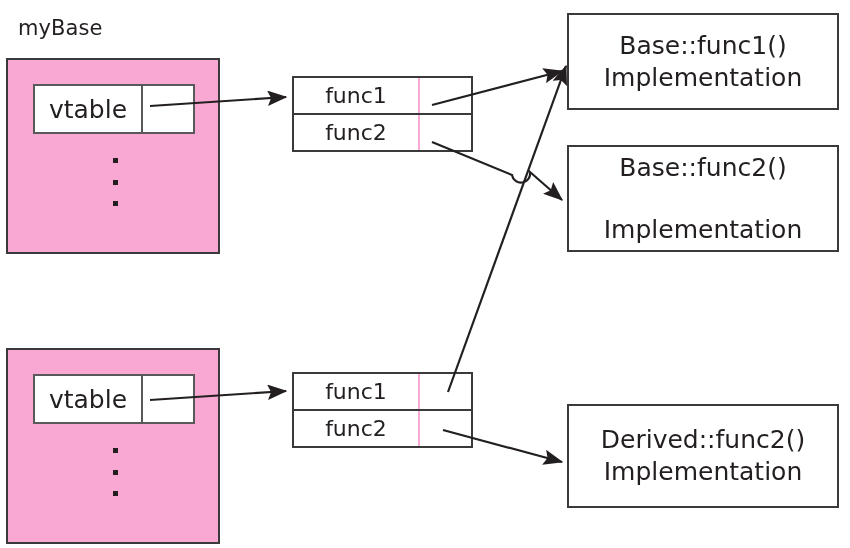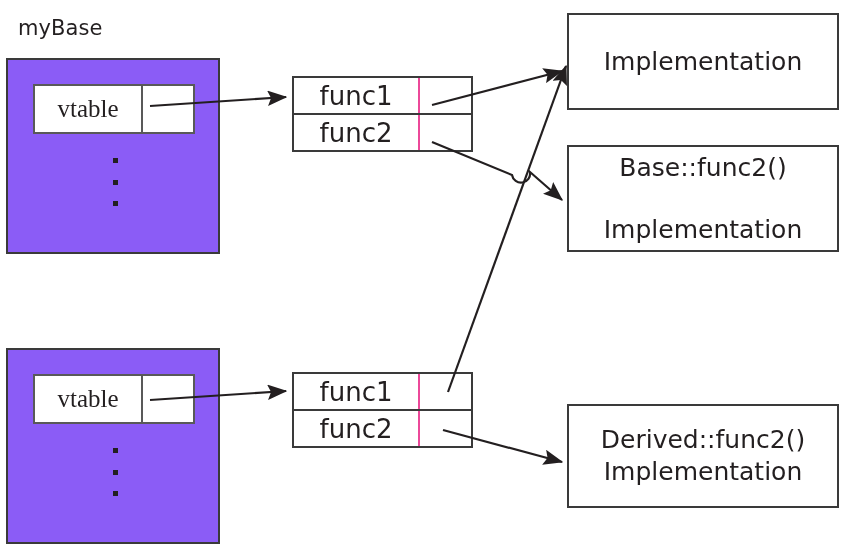--- a/index.html
+++ b/index.html
@@ -18,23 +18,22 @@
   .obj-label {
     position: absolute;
     font-size: 21px;
     color: #231f20;
     white-space: nowrap;
     letter-spacing: 0.1px;
   }
   .obj-box {
     position: absolute;
     border: 2px solid #3a3a3a;
-    background: #8b5cf6;
-    box-sizing: border-box;
-    font-family: Liberation Serif, serif;
+    background: #f9a8d4;
+    box-sizing: border-box;
   }
   .vtable-slot {
     position: absolute;
     border: 2px solid #595959;
     background: #ffffff;
     box-sizing: border-box;
     display: flex;
     align-items: stretch;
   }
   .vtable-slot .slot-label {
@@ -78,23 +77,23 @@
     box-sizing: border-box;
   }
   .vtable-row + .vtable-row {
     border-top: 2px solid #3a3a3a;
   }
   .vtable-row .entry-name {
     flex: 0 0 126px;
     display: flex;
     align-items: center;
     justify-content: center;
-    font-size: 26px;
-    color: #231f20;
-    border-right: 2px solid #ec4899;
+    font-size: 22px;
+    color: #231f20;
+    border-right: 2px solid #f9a8d4;
     box-sizing: border-box;
   }
   .vtable-row .entry-ptr {
     flex: 1 1 auto;
   }
   .impl-box {
     position: absolute;
     border: 2px solid #3a3a3a;
     background: #ffffff;
     box-sizing: border-box;
@@ -166,20 +165,21 @@
       <div class="entry-name">func1</div>
       <div class="entry-ptr"></div>
     </div>
     <div class="vtable-row">
       <div class="entry-name">func2</div>
       <div class="entry-ptr"></div>
     </div>
   </div>
 
   <div class="impl-box" style="left:567px; top:13px; width:272px; height:97px;">
+    <div class="impl-line">Base::func1()</div>
     <div class="impl-line">Implementation</div>
   </div>
 
   <div class="impl-box" style="left:567px; top:145px; width:272px; height:107px;gap:30px;">
     <div class="impl-line">Base::func2()</div>
     <div class="impl-line">Implementation</div>
   </div>
 
   <div class="impl-box" style="left:567px; top:404px; width:272px; height:104px;">
     <div class="impl-line">Derived::func2()</div>

